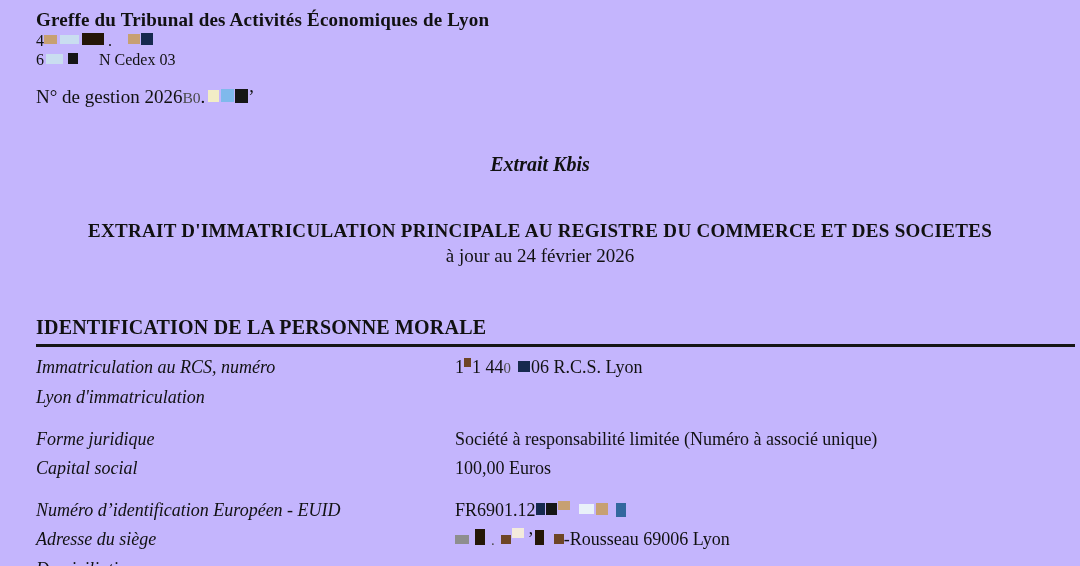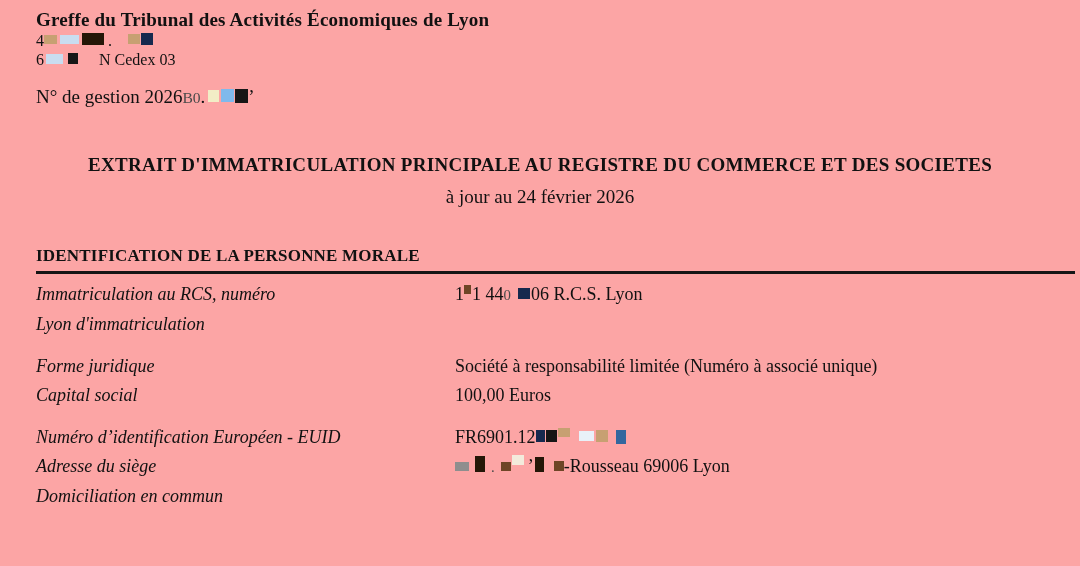--- a/index.html
+++ b/index.html
@@ -1,28 +1,28 @@
 <!DOCTYPE html>
 <html><head>
 <meta charset="utf-8">
 <style>
   html,body{margin:0;padding:0;}
   .page{
-    width:1080px;height:566px;background:#fca5a5;overflow:hidden;position:relative;
+    width:1080px;height:566px;background:#c4b5fd;overflow:hidden;position:relative;
     font-family:"Liberation Serif","DejaVu Serif",serif;color:#111111;
   }
   .inner{padding:8px 36px 0 36px;}
   .court-name{font-size:19px;font-weight:bold;line-height:23px;letter-spacing:0.2px;margin:0;}
   .addr-line{font-size:16px;line-height:19px;}
   .gestion-line{font-size:19px;line-height:24px;margin-top:16px;}
   .kbis-title{margin-top:42px;text-align:center;font-size:20px;font-weight:bold;font-style:italic;line-height:24px;}
   .subtitle{margin-top:43px;text-align:center;font-size:19px;font-weight:bold;line-height:23px;letter-spacing:0.3px;}
-  .asof{text-align:center;font-size:19px;line-height:24px;margin-top:9px;}
+  .asof{text-align:center;font-size:19px;line-height:24px;margin-top:2px;}
   .section-heading{
-    margin-top:37px;font-size:17px;font-weight:bold;letter-spacing:0.2px;
+    margin-top:48px;font-size:20px;font-weight:bold;letter-spacing:0.2px;
     padding-bottom:5px;border-bottom:3px solid #151515;margin-right:-31px;
   }
   .rows{margin-top:6px;font-size:18px;}
   .group{margin-bottom:13px;}
   .group:last-child{margin-bottom:0;}
   .row{display:flex;line-height:29px;}
   .row-label{width:419px;flex:0 0 419px;font-style:italic;}
   .row-value{flex:1 1 auto;white-space:nowrap;}
   .seg-text{position:relative;}
   .seg-text.b{font-weight:bold;}
@@ -34,20 +34,21 @@
 
 <div class="page">
   <div class="inner">
 
     <div class="court-name">Greffe du Tribunal des Activités Économiques de Lyon</div>
     <div class="addr-line"><span class="seg-text">4</span><span class="redact-box" style="background: rgb(199, 160, 114); width: 13px; height: 9px; top: -2px;"></span><span class="redact-box" style="background: rgb(201, 221, 240); width: 19px; height: 9px; margin-left: 3px; top: -2px;"></span><span class="redact-box" style="background: rgb(36, 22, 7); width: 22px; height: 12px; margin-left: 3px; top: -1px;"></span><span class="seg-text"> .</span><span class="redact-box" style="background: rgb(199, 160, 114); width: 12px; height: 10px; margin-left: 16px; top: -2px;"></span><span class="redact-box" style="background: rgb(22, 41, 78); width: 12px; height: 12px; margin-left: 1px; top: -1px;"></span></div>
     <div class="addr-line"><span class="seg-text">6</span><span class="redact-box" style="background: rgb(201, 221, 240); width: 17px; height: 10px; margin-left: 2px; top: -1px;"></span><span class="redact-box" style="background: rgb(22, 22, 22); width: 10px; height: 11px; margin-left: 5px; top: -1px;"></span><span class="seg-text" style="margin-left: 21px;">N Cedex 03</span></div>
 
     <div class="gestion-line"><span class="seg-text">N° de gestion 2026</span><span class="seg-text muted">B0</span><span class="seg-text">.</span><span class="redact-box" style="background: rgb(242, 237, 198); width: 11px; height: 12px; margin-left: 3px; top: -1px;"></span><span class="redact-box" style="background: rgb(127, 185, 236); width: 13px; height: 13px; margin-left: 2px; top: -1px;"></span><span class="redact-box" style="background: rgb(22, 22, 22); width: 13px; height: 14px; margin-left: 1px;"></span><span class="seg-text">’</span></div>
 
+    <div class="kbis-title">Extrait Kbis</div>
     <div class="subtitle">EXTRAIT D'IMMATRICULATION PRINCIPALE AU REGISTRE DU COMMERCE ET DES SOCIETES</div>
     <div class="asof">à jour au 24 février 2026</div>
 
     <div class="section-heading">IDENTIFICATION DE LA PERSONNE MORALE</div>
 
     <div class="rows">
         <div class="group">
           <div class="row">
             <div class="row-label">Immatriculation au RCS, numéro</div>
             <div class="row-value"><span class="seg-text">1</span><span class="redact-box" style="background: rgb(110, 69, 38); width: 7px; height: 9px; margin-right: 1px; top: -6px;"></span><span class="seg-text">1 44</span><span class="seg-text muted">0</span><span class="redact-box" style="background: rgb(22, 41, 78); width: 12px; height: 11px; margin-left: 7px; margin-right: 1px; top: -1px;"></span><span class="seg-text">06 R.C.S. Lyon</span></div>

